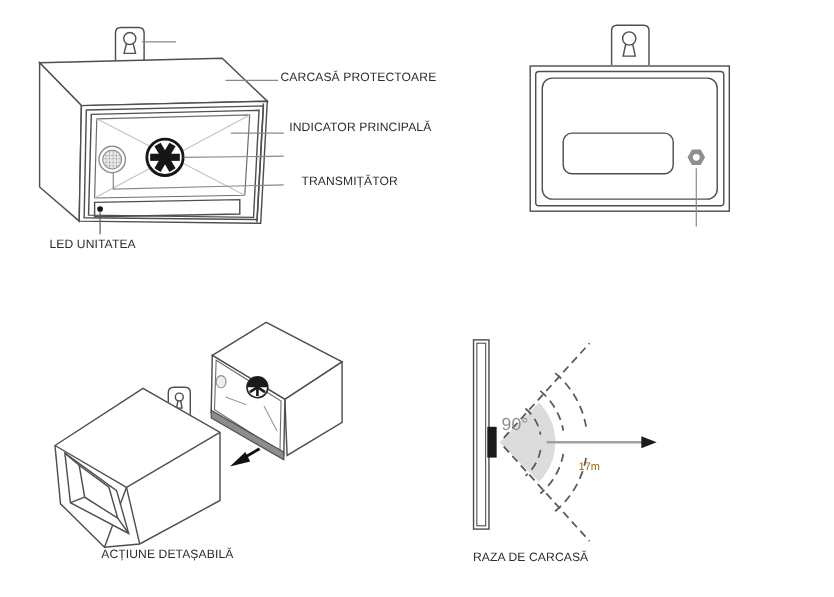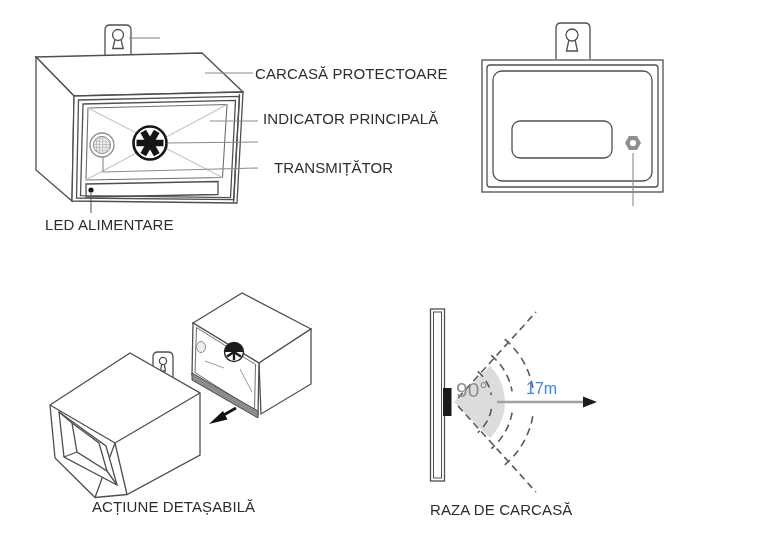--- a/index.html
+++ b/index.html
@@ -3,29 +3,29 @@
 <meta charset="utf-8">
 <style>
   html,body{margin:0;padding:0;background:#fff;}
   .canvas{
     position:relative;width:758px;height:543px;background:#ffffff;
     font-family:"Liberation Sans",sans-serif;overflow:hidden;
   }
   .art{position:absolute;left:0;top:0;}
   .lbl{
     position:absolute;white-space:nowrap;
-    font-size:15px;line-height:1.2;color:#2d2d2d;letter-spacing:0.1px;
+    font-size:11px;line-height:1.2;color:#2d2d2d;letter-spacing:0.1px;
   }
   .angle{
     position:absolute;white-space:nowrap;
-    font-size:21px;line-height:1.15;color:#8e8e8e;
+    font-size:16px;line-height:1.15;color:#8e8e8e;
   }
   .dist{
     position:absolute;white-space:nowrap;
-    font-size:16px;line-height:1.2;color:#3b82f6;
+    font-size:10px;line-height:1.2;color:#a16207;margin-top:40px;
   }
 </style>
 </head>
 <body>
 
 <div class="canvas">
 
   <svg class="art" width="758" height="543" viewBox="0 0 758 543">
     <defs>
       <pattern id="meshPat" width="3.2" height="3.2" patternUnits="userSpaceOnUse">
@@ -172,19 +172,19 @@
       <g>
         <line x1="497" y1="402" x2="584" y2="402" stroke="#a0a0a0" stroke-width="2.4"></line>
         <polygon points="583,396.5 597,402 583,407.5" fill="#1c1c1c" stroke="none"></polygon>
       </g>
     </g>
   </svg>
 
   <div class="lbl" style="left:255px;top:65px">CARCASĂ PROTECTOARE</div>
   <div class="lbl" style="left:263px;top:110px">INDICATOR PRINCIPALĂ</div>
   <div class="lbl" style="left:274px;top:159px">TRANSMIȚĂTOR</div>
-  <div class="lbl" style="left:45px;top:216px">LED ALIMENTARE</div>
+  <div class="lbl" style="left:45px;top:216px">LED UNITATEA</div>
   <div class="lbl" style="left:92px;top:498px">ACȚIUNE DETAȘABILĂ</div>
   <div class="lbl" style="left:430px;top:501px">RAZA DE CARCASĂ</div>
   <div class="angle" style="left:456px;top:378px">90°</div>
   <div class="dist" style="left:526px;top:379px">17m</div>
 
 </div>
 
 </body></html>

